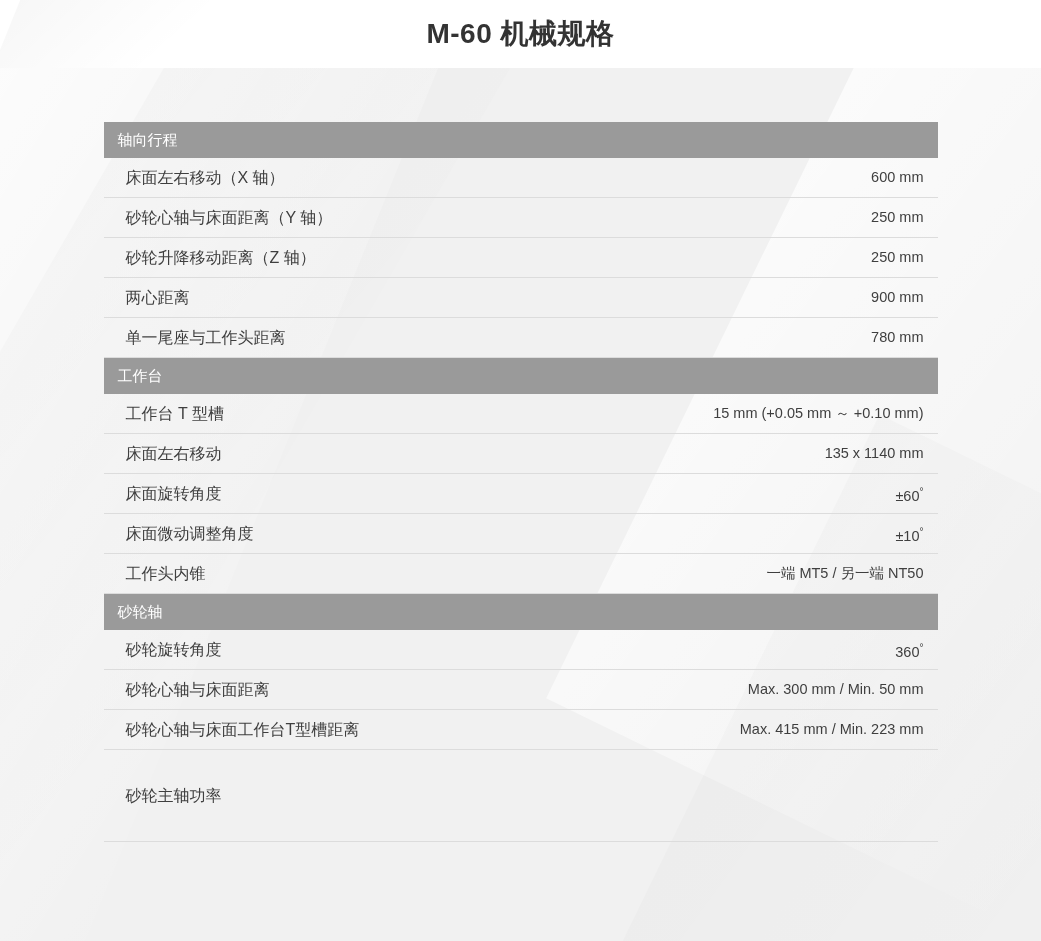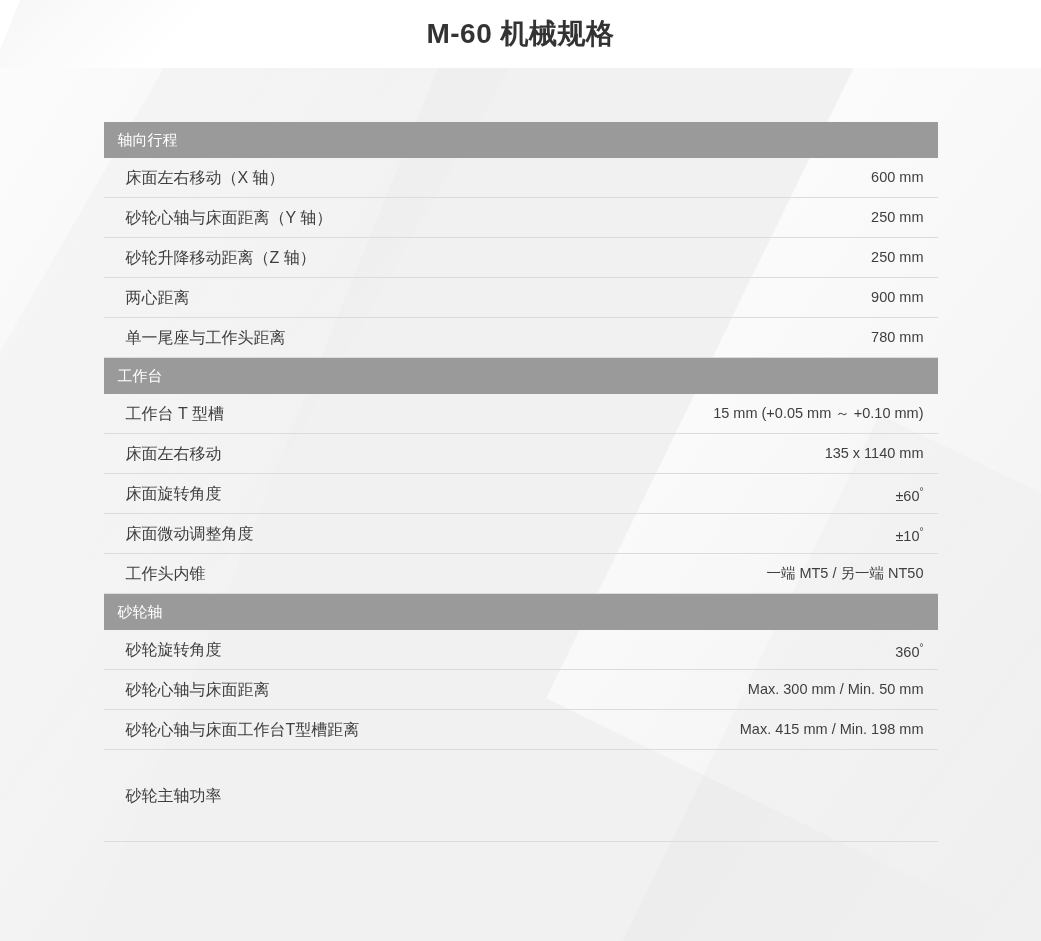--- a/index.html
+++ b/index.html
@@ -187,19 +187,19 @@
       <div class="spec-row">
         <div class="spec-label">砂轮旋转角度</div>
         <div class="spec-value"><span>360</span><span class="sup">°</span></div>
       </div>
       <div class="spec-row">
         <div class="spec-label">砂轮心轴与床面距离</div>
         <div class="spec-value">Max. 300 mm / Min. 50 mm</div>
       </div>
       <div class="spec-row">
         <div class="spec-label">砂轮心轴与床面工作台T型槽距离</div>
-        <div class="spec-value">Max. 415 mm / Min. 198 mm</div>
+        <div class="spec-value">Max. 415 mm / Min. 223 mm</div>
       </div>
       <div class="spec-row tall">
         <div class="spec-label">砂轮主轴功率</div>
       </div>
     </div>
 </div>
 
 </body></html>

